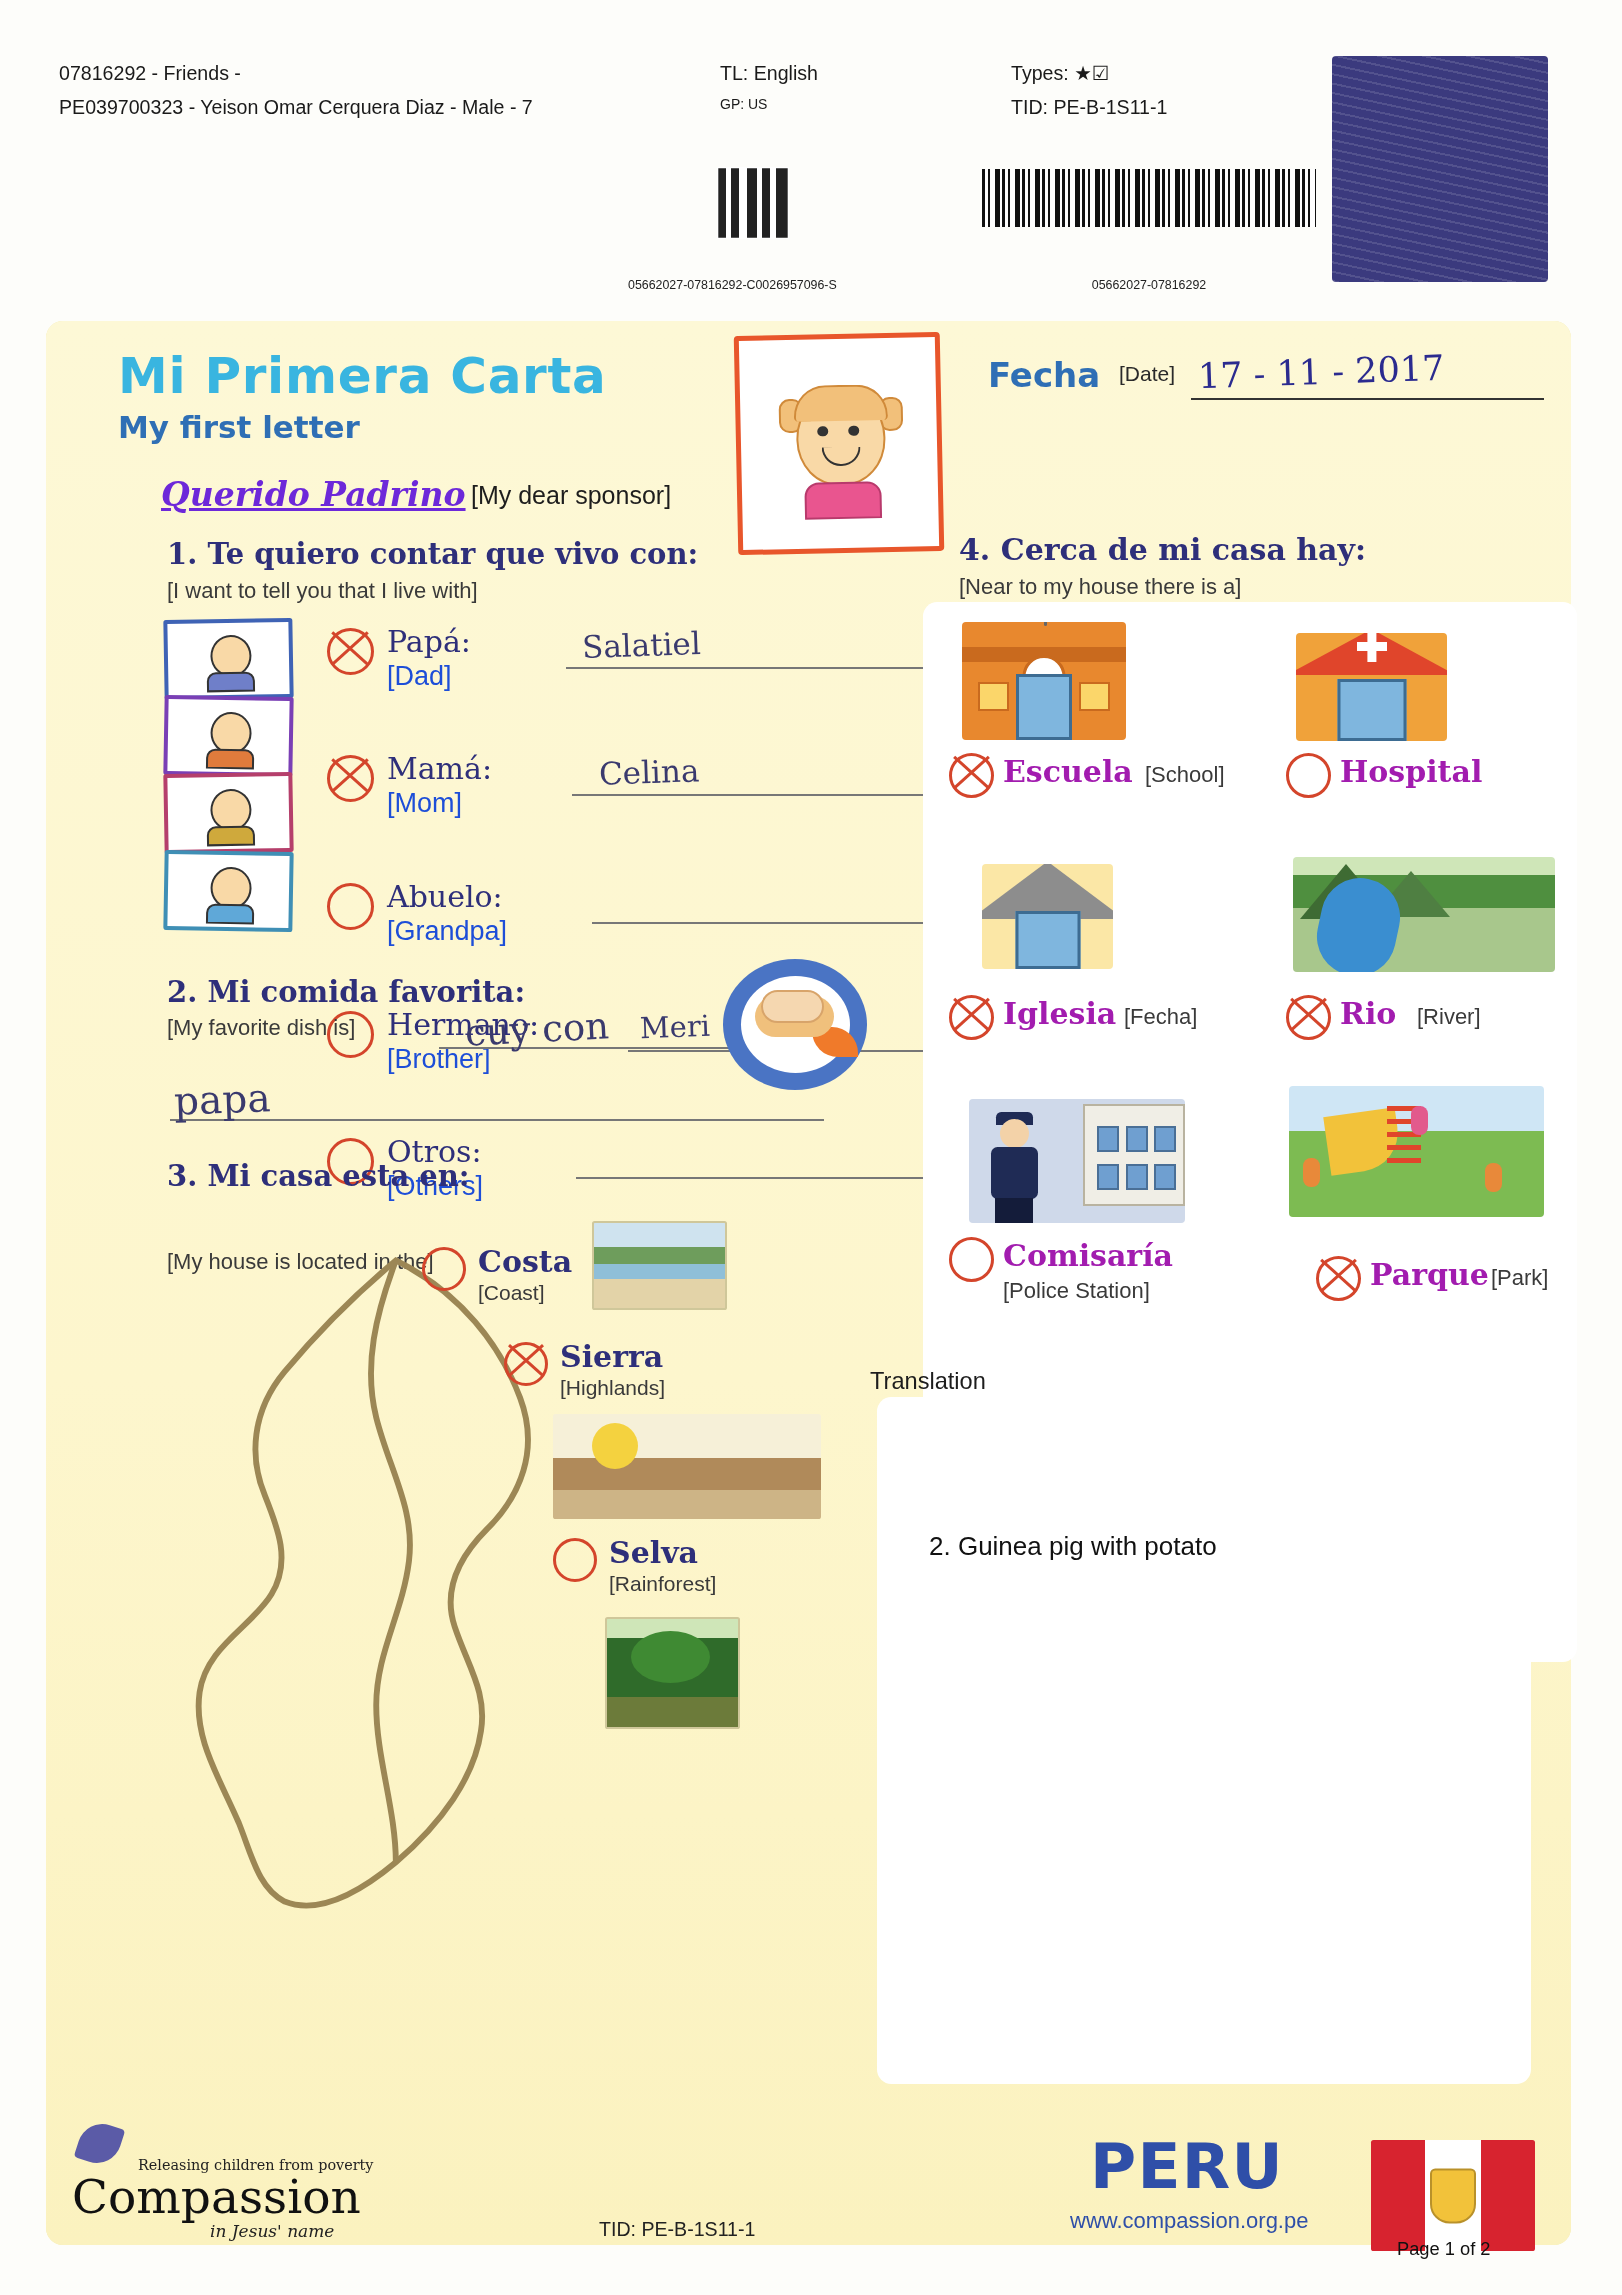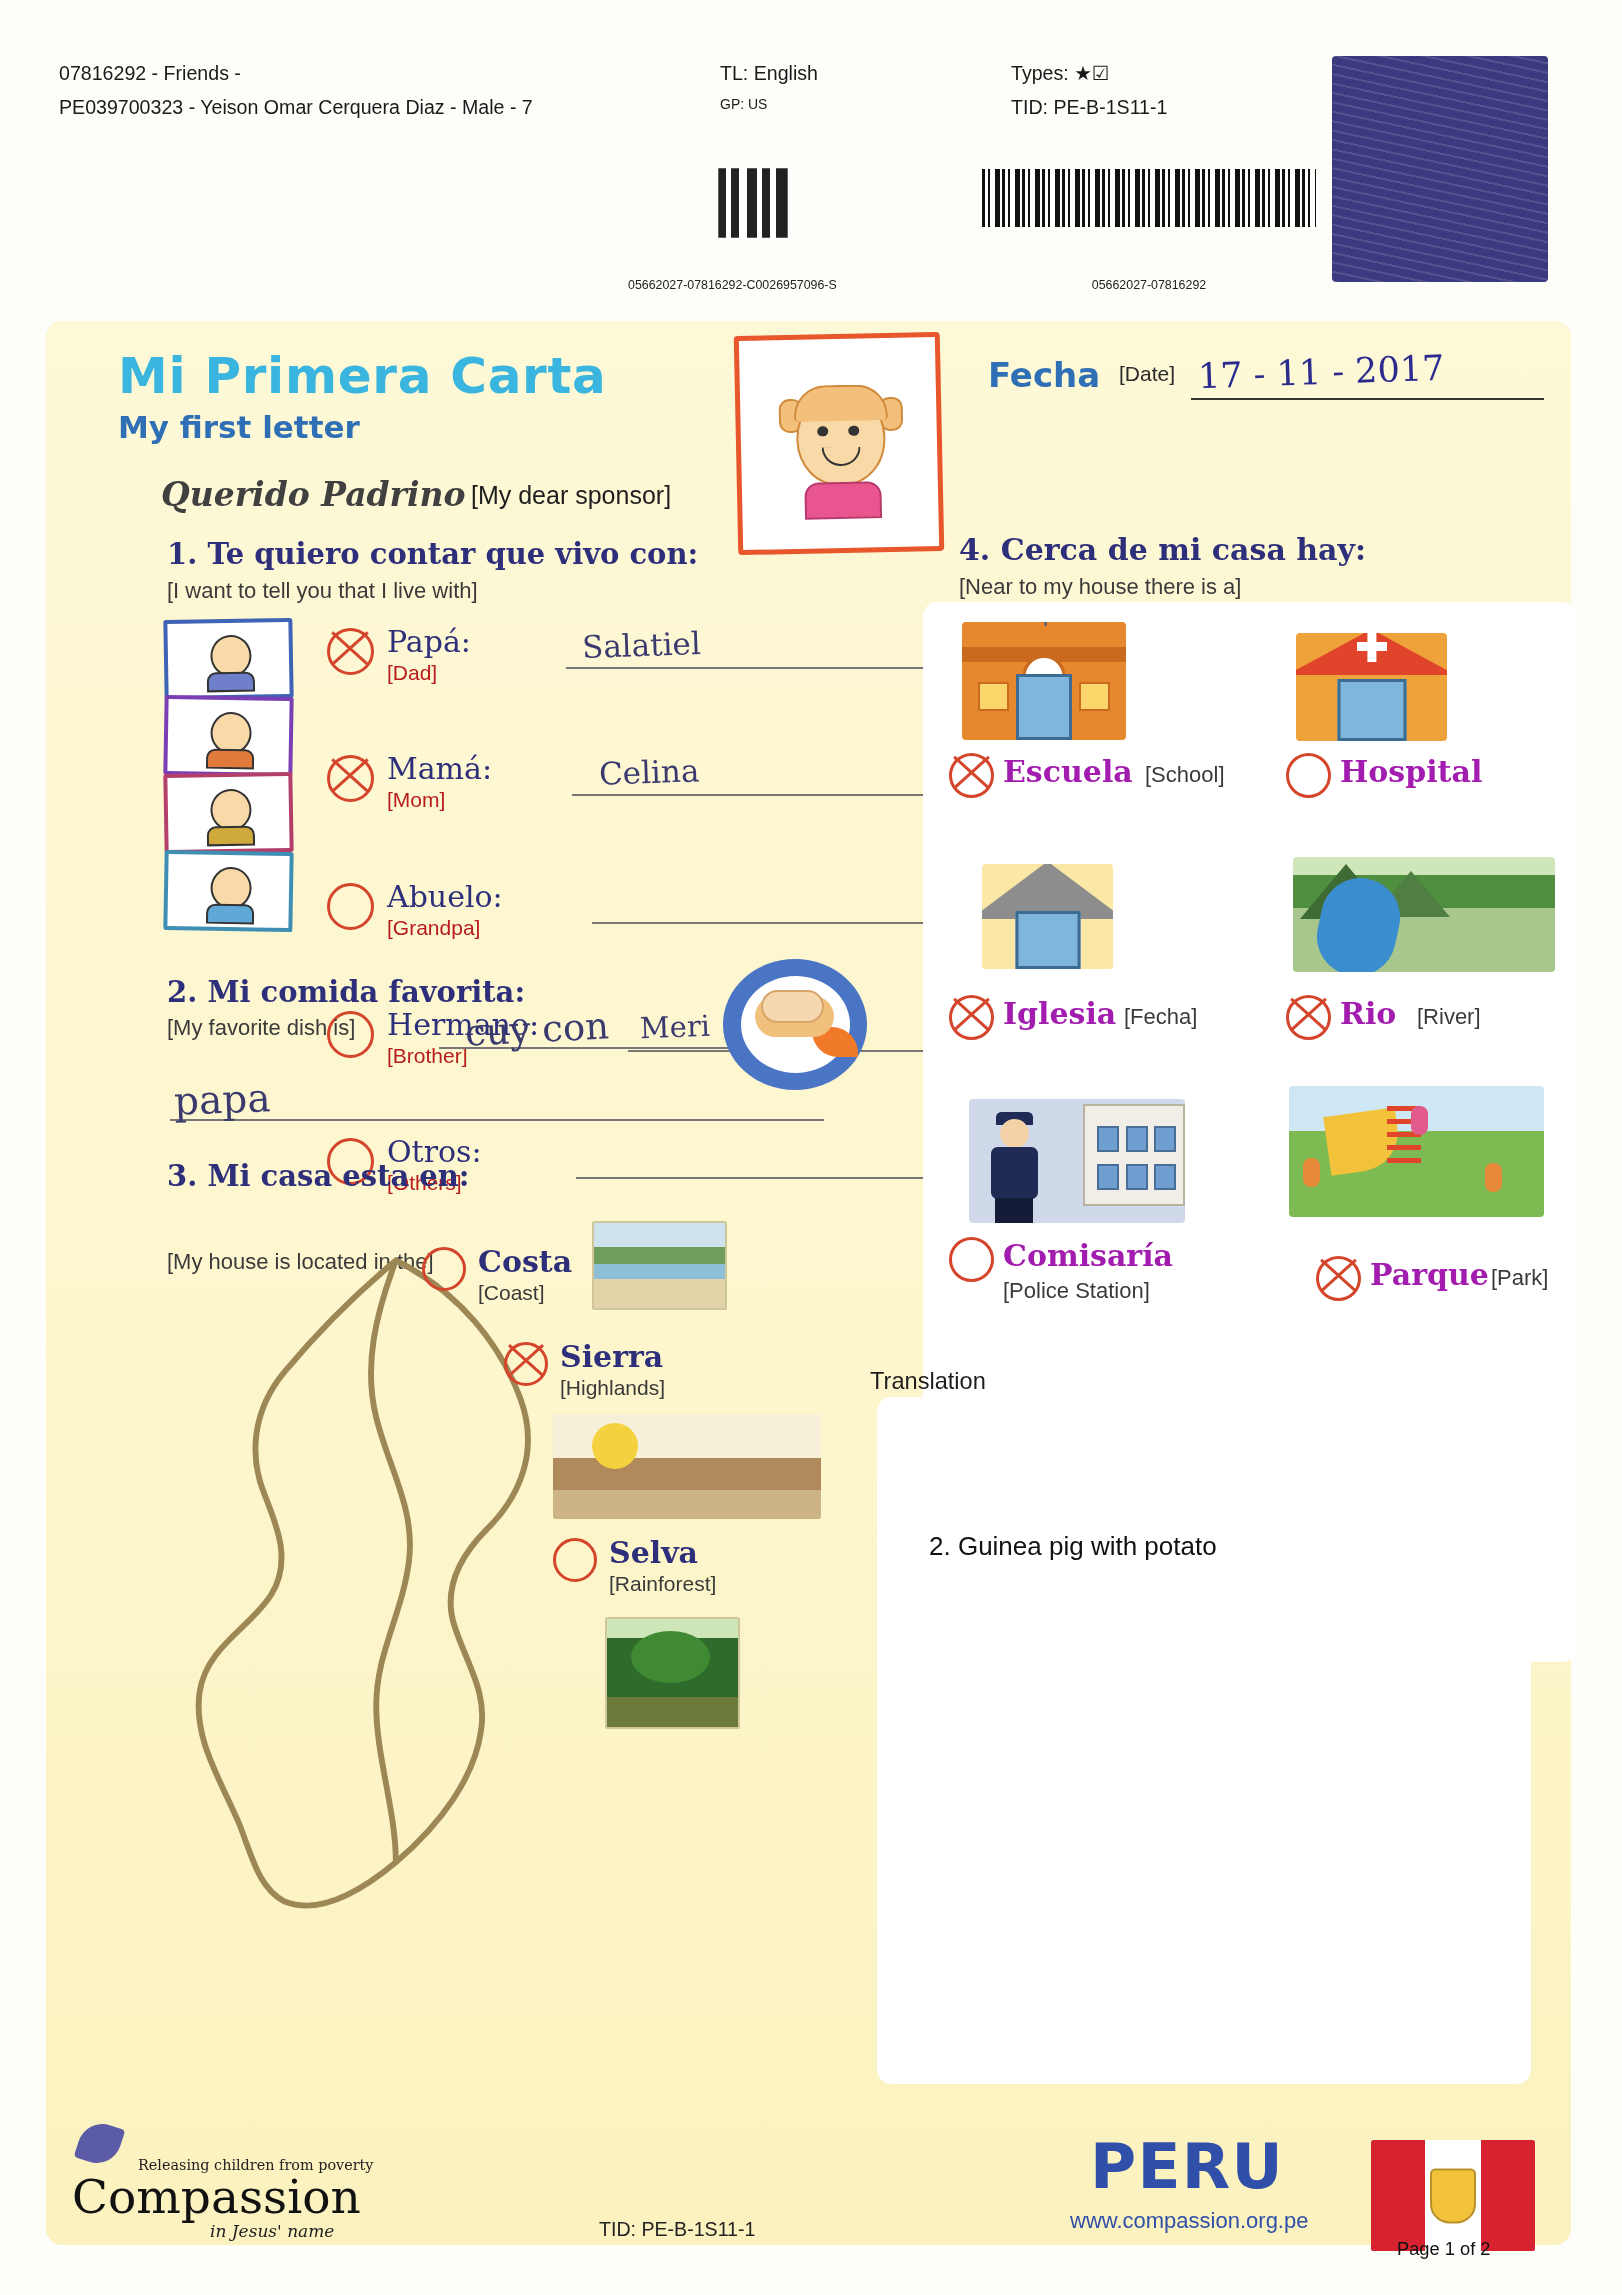--- a/index.html
+++ b/index.html
@@ -63,22 +63,22 @@
   .face .pig.l{left:-3.9px;} .face .pig.r{left:96px;}
 
   
   .fecha{position:absolute;left:942px;top:34px;font-size:34px;font-weight:bold;color:#2f6fb5;
         font-family:"DejaVu Sans",sans-serif;}
   .fechaEN{position:absolute;left:1073px;top:41px;font-size:21px;color:#2a2a2a;}
   .fechaLine{position:absolute;left:1145px;top:77px;width:353px;border-bottom:2px solid #333;}
   .fechaVal{position:absolute;left:1152px;top:31px;font-size:35px;color:#2b2b8f;
         font-family:"DejaVu Serif",serif;transform:rotate(-2deg);}
 
-  .dear{position:absolute;left:115px;top:154px;font-size:33px;color:#404040;font-style:italic;font-weight:bold;
-        font-family:"DejaVu Serif",serif;}
+  .dear{position:absolute;left:115px;top:154px;font-size:33px;color:#6d28d9;font-style:italic;font-weight:bold;
+        font-family:"DejaVu Serif",serif;text-decoration:underline;}
   .dearEN{position:absolute;left:425px;top:160px;font-size:25px;color:#1d1d1d;}
 
   .q1{position:absolute;left:121px;top:216px;font-size:29px;color:#2e2f7a;font-weight:bold;
         font-family:"DejaVu Serif",serif;}
   .q1EN{position:absolute;left:121px;top:257px;font-size:22px;color:#3a3a3a;}
 
   
   .fam{position:absolute;left:118px;top:298px;width:137px;height:294px;}
   .famBox{position:absolute;left:0;width:121px;height:72px;background:#fff;border:4.6px solid;border-radius:2.6px;}
   .famBox:nth-child(1){top:0;border-color:#3f63b5;transform:rotate(-1deg);}
@@ -91,21 +91,21 @@
   .mini.p .t{background:#6f7fc9;} .mini.m .t{background:#e07b3c;}
   .mini.g .t{background:#cfa93c;} .mini.b .t{background:#5fa8d8;}
 
   
   .frow{position:absolute;left:281px;width:589px;height:72px;}
   .frow .circ{position:absolute;left:0;top:9.2px;width:41px;height:41px;border:3.3px solid #d4452b;border-radius:50%;}
   .frow .circ.x:before,.frow .circ.x:after{content:"";position:absolute;left:-3.9px;top:15.7px;width:48px;height:3.3px;background:#d4452b;}
   .frow .circ.x:before{transform:rotate(42deg);}
   .frow .circ.x:after{transform:rotate(-42deg);}
   .frow .lbl{position:absolute;left:60px;top:5.2px;font-size:30px;font-weight:normal;color:#2e2f7a;font-family:"DejaVu Serif",serif;}
-  .frow .lblEN{position:absolute;left:60px;top:42px;font-size:21px;color:#b91c1c;}
+  .frow .lblEN{position:absolute;left:60px;top:42px;font-size:27px;color:#1d4ed8;}
   .frow .wline{position:absolute;top:48px;border-bottom:2px solid #777;}
   .frow .hw{position:absolute;top:7.9px;font-size:31px;color:#3a3a6e;font-family:"DejaVu Serif",serif;transform:rotate(-2deg);}
 
   
   .q2{position:absolute;left:121px;top:654px;font-size:29px;color:#2e2f7a;font-weight:bold;font-family:"DejaVu Serif",serif;}
   .q2EN{position:absolute;left:121px;top:694px;font-size:22px;color:#3a3a3a;}
   .q2line1{position:absolute;left:393px;top:726px;width:386px;border-bottom:2px solid #777;}
   .q2line2{position:absolute;left:124px;top:798px;width:654px;border-bottom:2px solid #777;}
   .q2hw1{position:absolute;left:419px;top:687px;font-size:37px;color:#3a3a6e;font-family:"DejaVu Serif",serif;transform:rotate(-3deg);}
   .q2hw2{position:absolute;left:128px;top:756px;font-size:39px;color:#3a3a6e;font-family:"DejaVu Serif",serif;transform:rotate(-2deg);}

